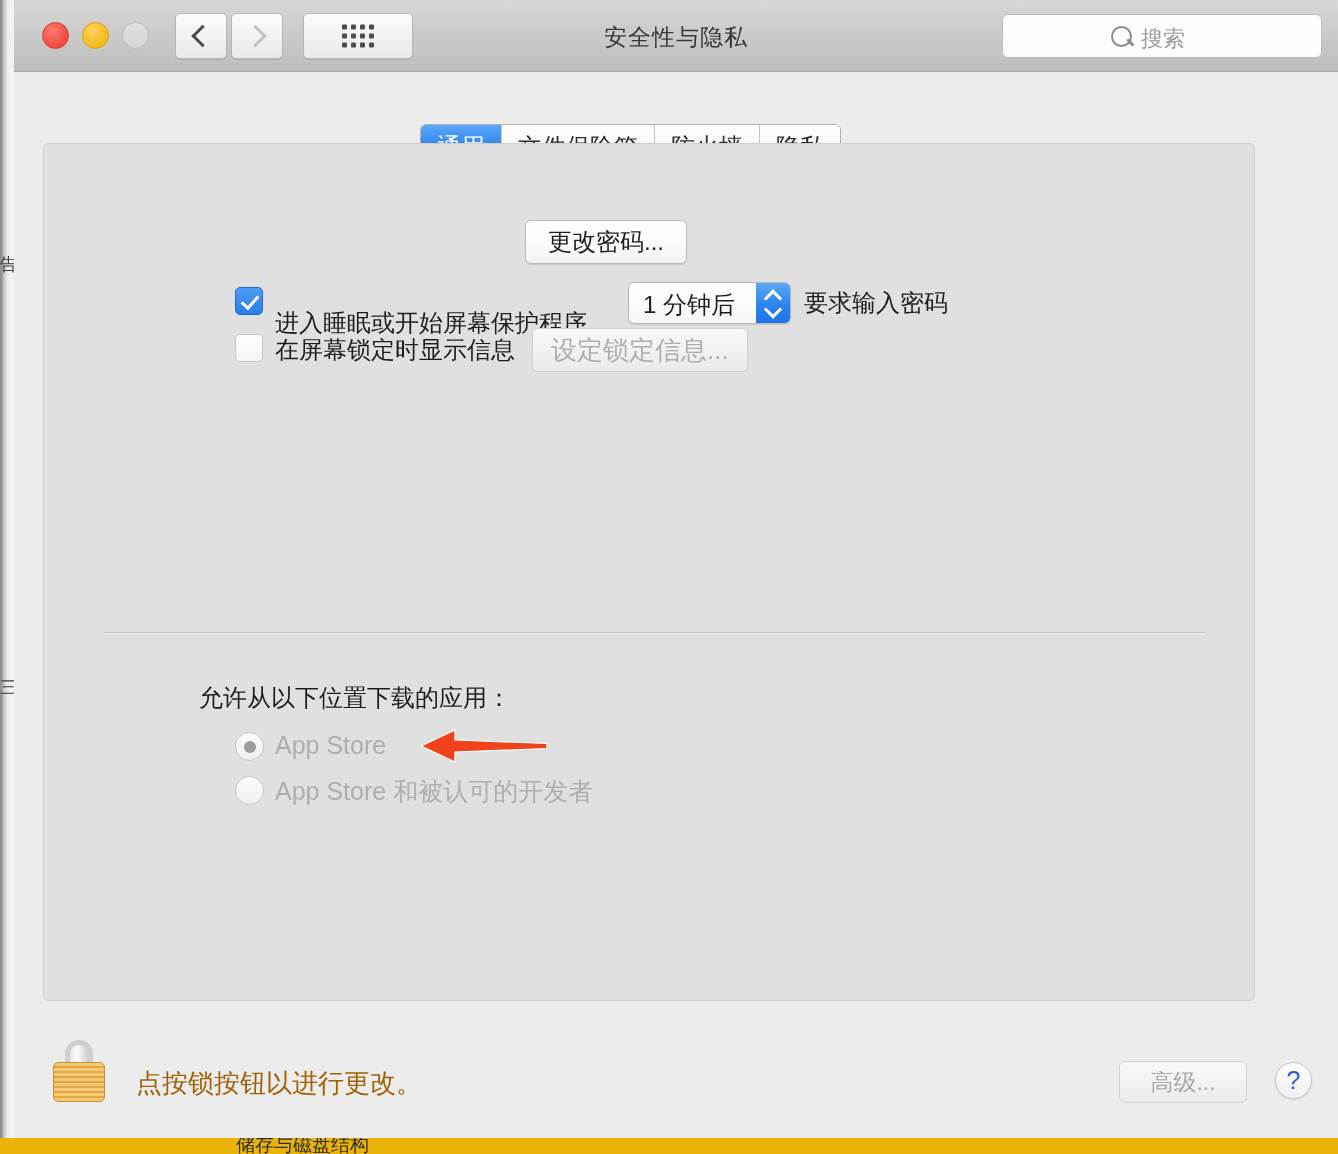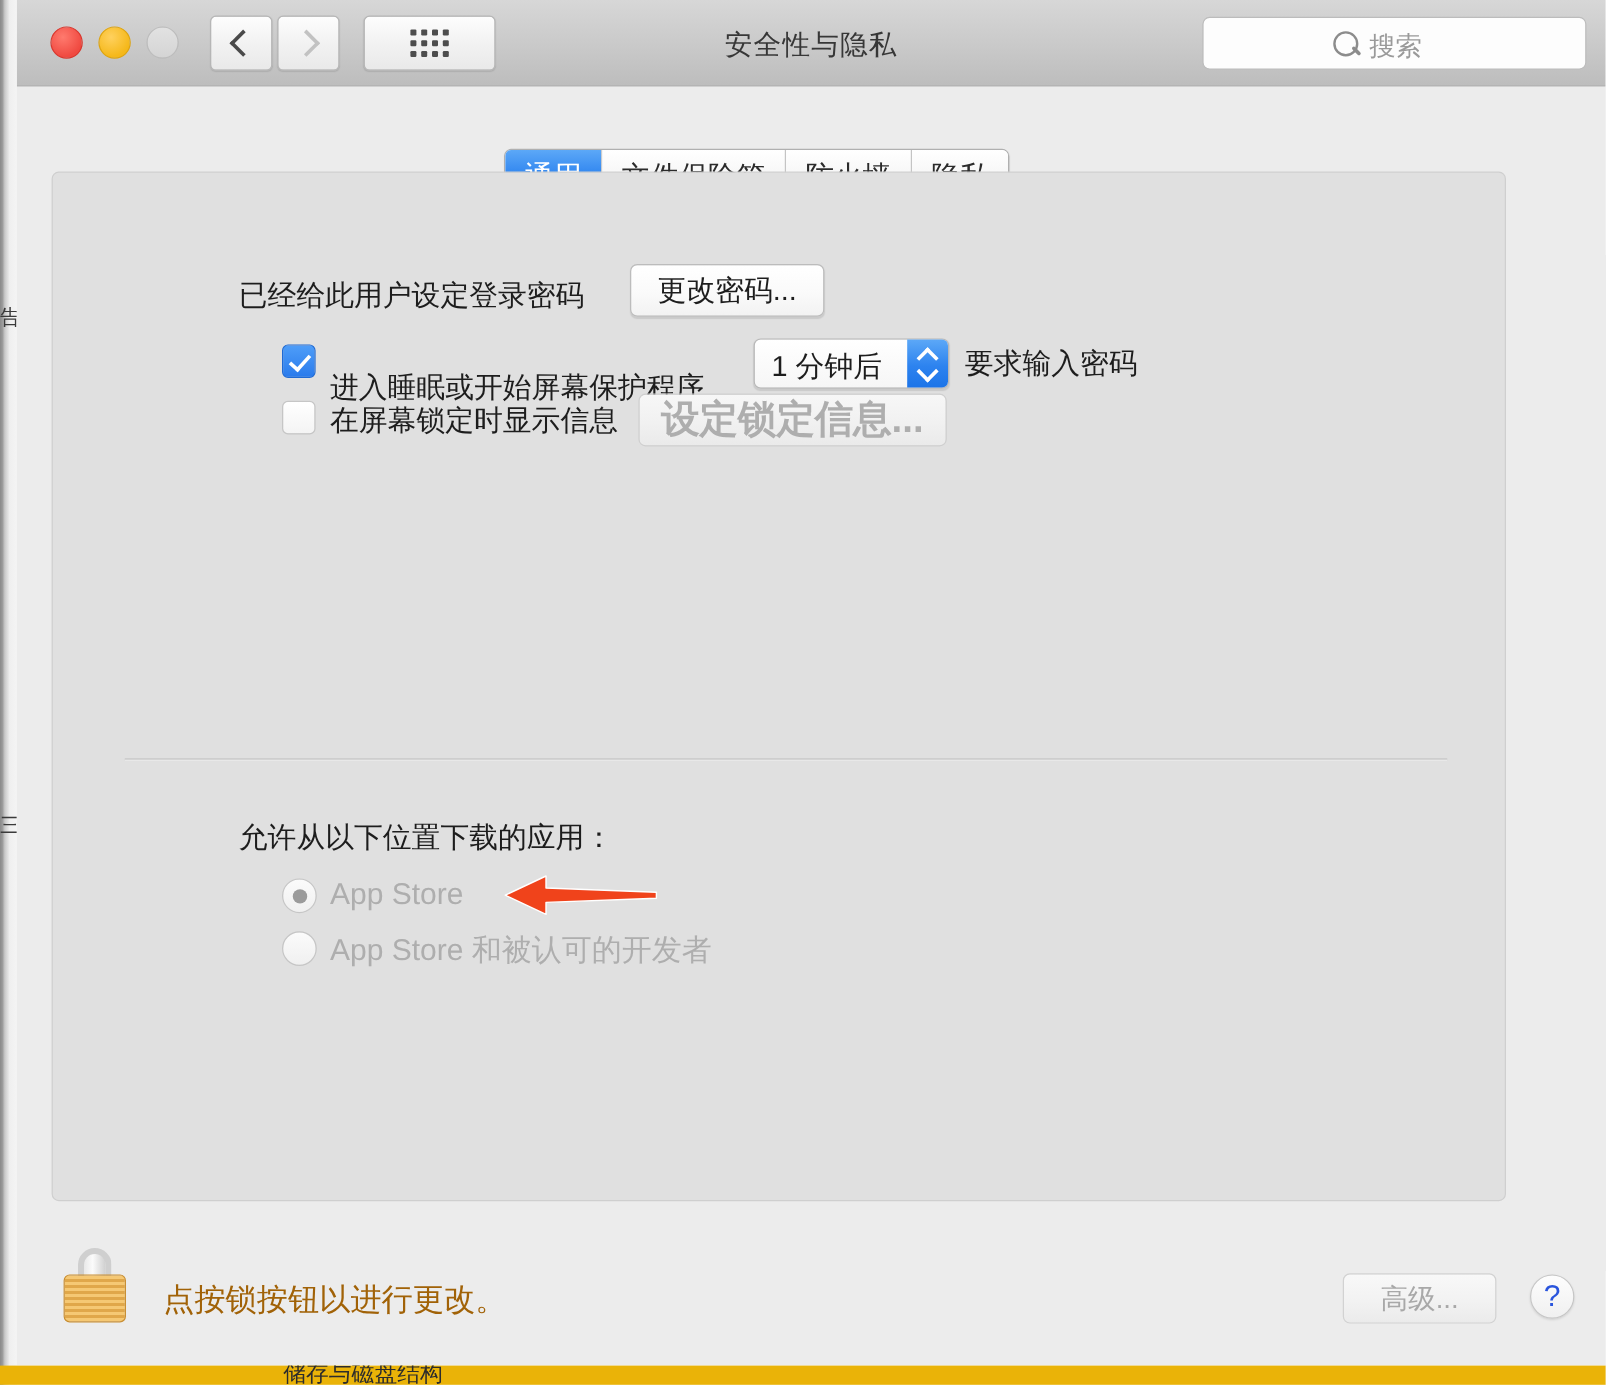--- a/index.html
+++ b/index.html
@@ -294,28 +294,27 @@
 
   #require-pw-label { left: 760px; top: 143px; }
 
   
   #set-lockmsg-btn {
     position: absolute;
     left: 488px; top: 184px;
     height: 44px;
     padding: 0 18px;
     display: flex; align-items: center;
-    font-size: 32px;
+    font-size: 26px;
     color: #aeaeae;
     background: linear-gradient(to bottom, #f7f7f7 0%, #f1f1f1 55%, #eaeaea 100%);
     border: 1px solid #cfcfcf;
     border-radius: 6px;
     box-sizing: border-box;
     white-space: nowrap;
-    font-weight: bold;
   }
 
   
   #separator {
     position: absolute;
     left: 60px; top: 488px;
     width: 1102px; height: 1px;
     background: #c2c2c2;
     border-bottom: 1px solid #f0f0f0;
   }
@@ -462,21 +461,20 @@
 
   <div id="tabbar">
     <div class="tab selected">通用</div>
     <div class="tab">文件保险箱</div>
     <div class="tab">防火墙</div>
     <div class="tab">隐私</div>
   </div>
 
   <div id="content-box">
 
-    <div class="row-label" id="pw-text">已经给此用户设定登录密码</div>
     <div id="change-pw-btn">更改密码...</div>
 
     <div class="checkbox checked" id="cb-sleep"></div>
     <div class="row-label" id="sleep-label">进入睡眠或开始屏幕保护程序</div>
 
     <div id="minutes-stepper">
       <span id="minutes-value">1 分钟后</span>
       <span id="stepper-arrows">
         <i class="step-arrow" id="step-up"></i>
         <i class="step-arrow" id="step-down"></i>

